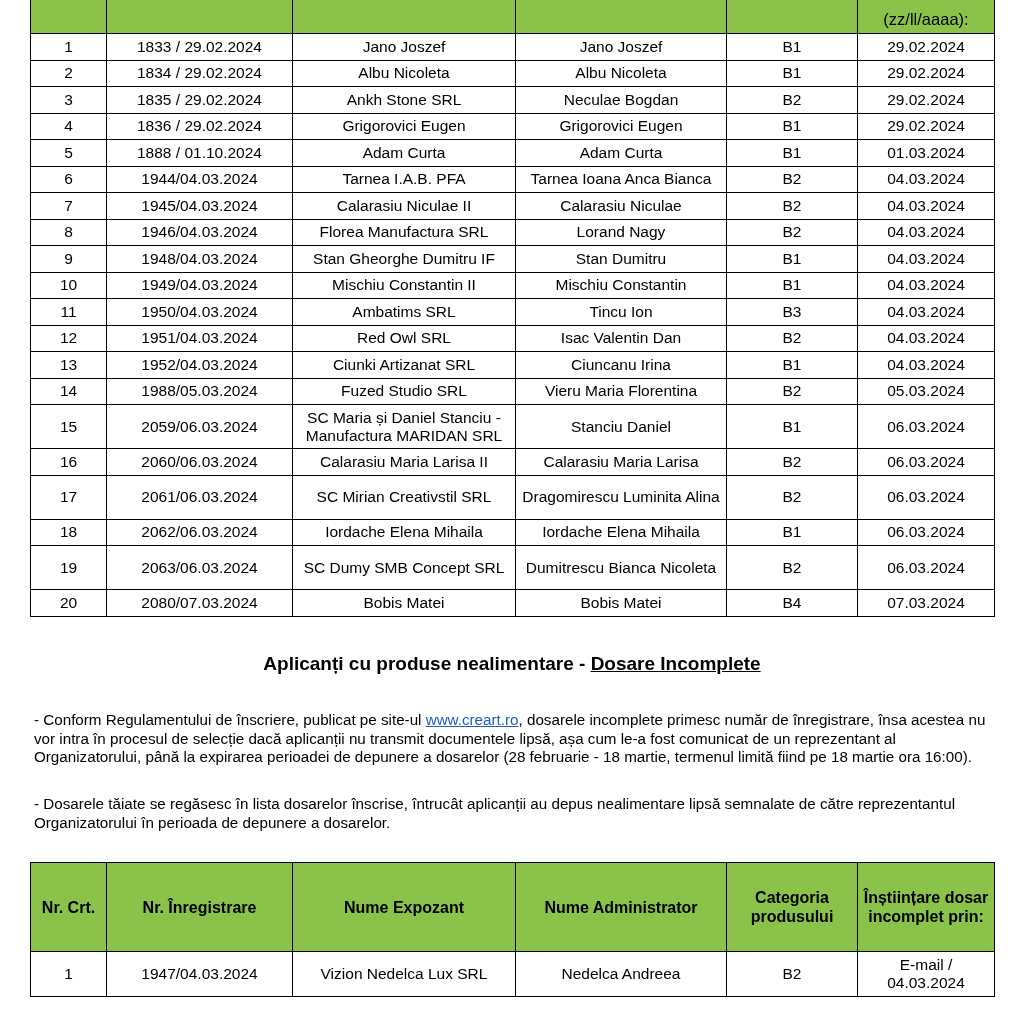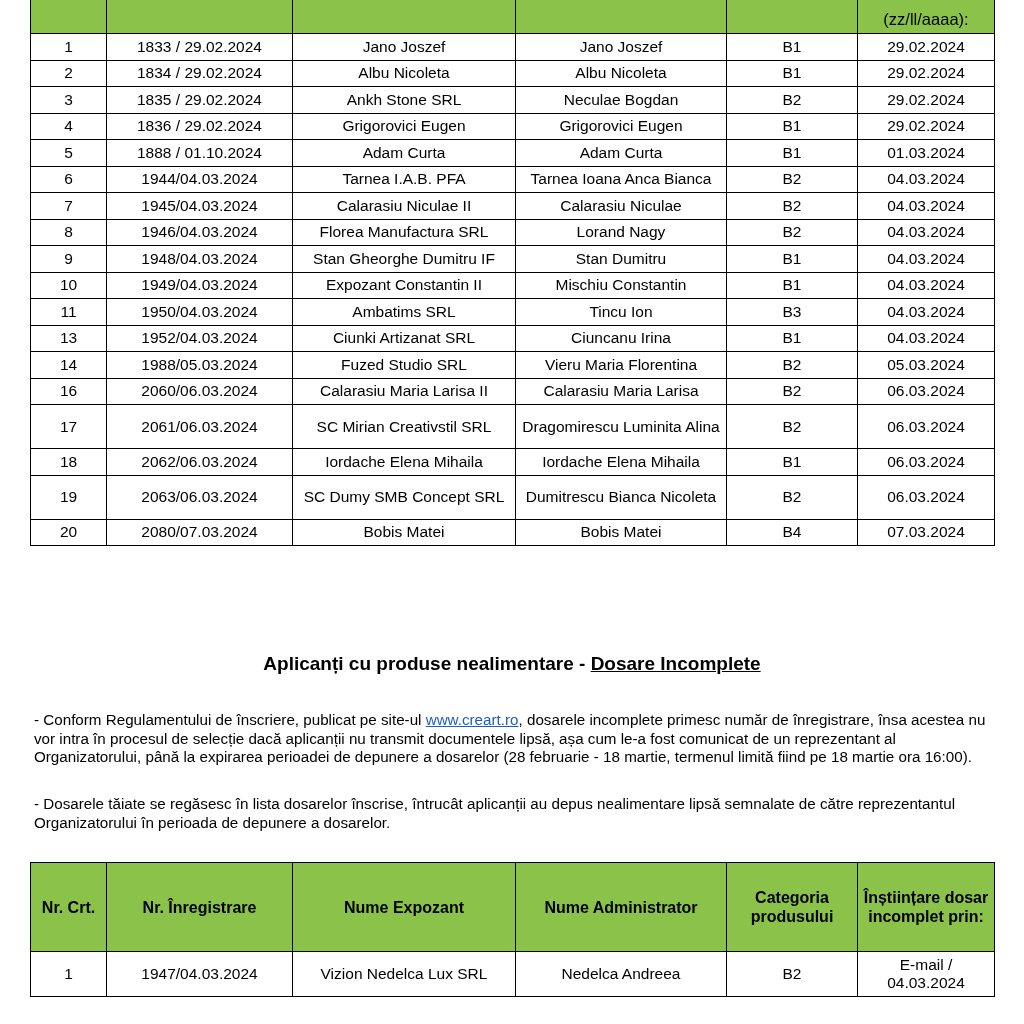--- a/index.html
+++ b/index.html
@@ -117,48 +117,64 @@
         <td>9</td>
         <td>1948/04.03.2024</td>
         <td>Stan Gheorghe Dumitru IF</td>
         <td>Stan  Dumitru</td>
         <td>B1</td>
         <td>04.03.2024</td>
       </tr>
     <tr>
         <td>10</td>
         <td>1949/04.03.2024</td>
-        <td>Expozant Constantin II</td>
+        <td>Mischiu Constantin II</td>
         <td>Mischiu Constantin</td>
         <td>B1</td>
         <td>04.03.2024</td>
       </tr>
     <tr>
         <td>11</td>
         <td>1950/04.03.2024</td>
         <td>Ambatims SRL</td>
         <td>Tincu Ion</td>
         <td>B3</td>
         <td>04.03.2024</td>
       </tr>
     <tr>
+        <td>12</td>
+        <td>1951/04.03.2024</td>
+        <td>Red Owl SRL</td>
+        <td>Isac Valentin Dan</td>
+        <td>B2</td>
+        <td>04.03.2024</td>
+      </tr>
+    <tr>
         <td>13</td>
         <td>1952/04.03.2024</td>
         <td>Ciunki Artizanat SRL</td>
         <td>Ciuncanu Irina</td>
         <td>B1</td>
         <td>04.03.2024</td>
       </tr>
     <tr>
         <td>14</td>
         <td>1988/05.03.2024</td>
         <td>Fuzed Studio SRL</td>
         <td>Vieru Maria Florentina</td>
         <td>B2</td>
         <td>05.03.2024</td>
+      </tr>
+    <tr class="tall">
+        <td>15</td>
+        <td>2059/06.03.2024</td>
+        <td>SC Maria și Daniel Stanciu - Manufactura MARIDAN SRL</td>
+        <td>Stanciu Daniel</td>
+        <td>B1</td>
+        <td>06.03.2024</td>
       </tr>
     <tr>
         <td>16</td>
         <td>2060/06.03.2024</td>
         <td>Calarasiu Maria Larisa II</td>
         <td>Calarasiu Maria Larisa</td>
         <td>B2</td>
         <td>06.03.2024</td>
       </tr>
     <tr class="tall">

